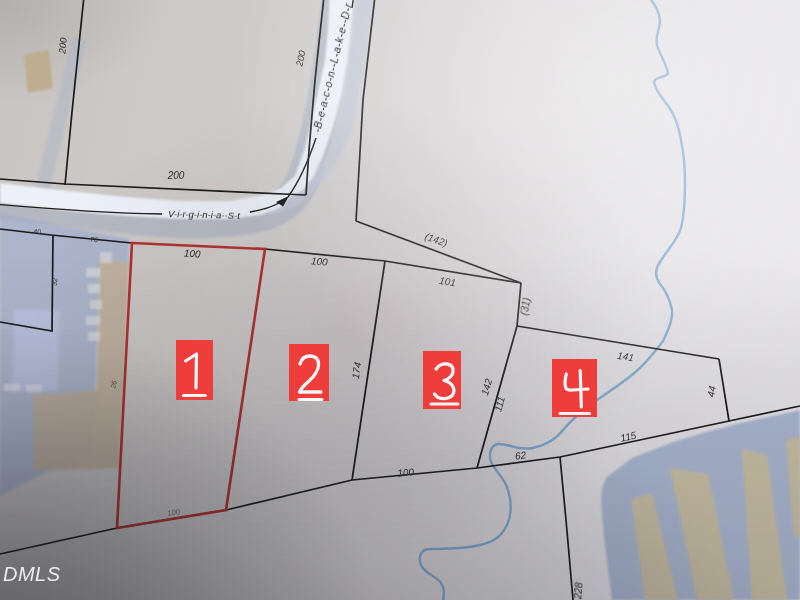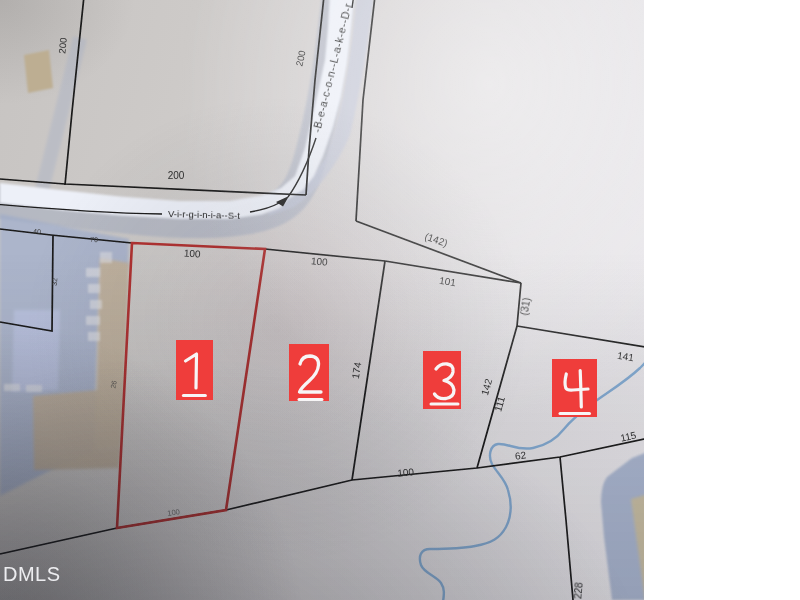--- a/index.html
+++ b/index.html
@@ -1,21 +1,21 @@
 <!DOCTYPE html>
 <html><head>
 <meta charset="utf-8">
 <style>
 html,body{margin:0;padding:0}
-.page{position:relative;width:644px;height:600px;overflow:hidden;
+.page{position:relative;width:800px;height:600px;overflow:hidden;
 font-family:"Liberation Sans",sans-serif;
 background:
  radial-gradient(32% 30% at 47% 52%, rgba(226,196,198,0.16), rgba(226,196,198,0) 75%),
  radial-gradient(30% 25% at 0% 0%, rgba(80,78,76,0.18), rgba(80,78,76,0) 70%),
- linear-gradient(103deg,#c7c4c2 0%,#cdcac8 25%,#d7d4d5 50%,#e3e1e4 75%,#eceaee 100%);}
+ linear-gradient(103deg,#c7c4c2 0%,#cdcac8 25%,#d7d4d5 50%,#e3e1e4 75%,#eceaee 100%); font-style: italic;}
 .vig{position:absolute;inset:0;pointer-events:none;
 background:
  radial-gradient(70% 80% at 0% 108%, rgba(13,15,24,0.40), rgba(13,15,24,0.15) 42%, rgba(13,15,24,0) 68%),
  radial-gradient(95% 75% at 28% 118%, rgba(22,24,34,0.26), rgba(22,24,34,0.09) 55%, rgba(22,24,34,0) 78%),
  radial-gradient(60% 70% at 76% 14%, rgba(255,255,255,0.45), rgba(255,255,255,0.12) 60%, rgba(255,255,255,0) 80%),
  radial-gradient(46% 46% at 43% 55%, rgba(28,30,40,0.10), rgba(28,30,40,0.04) 60%, rgba(28,30,40,0) 85%),
  linear-gradient(to bottom, rgba(28,30,40,0) 42%, rgba(28,30,40,0.07) 62%, rgba(28,30,40,0.17) 100%);}
 svg{position:absolute;left:0;top:0}
 text{font-family:"Liberation Sans",sans-serif}
 </style>

